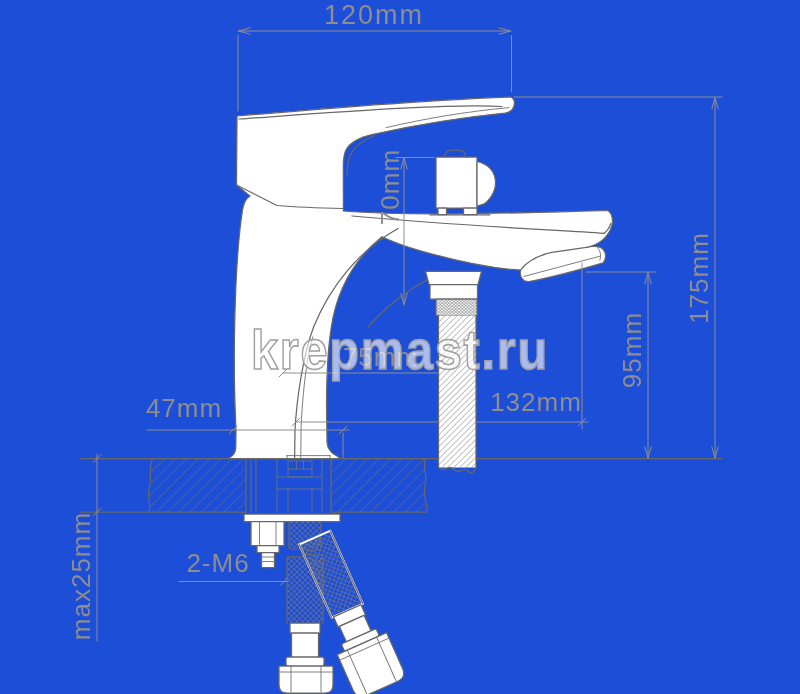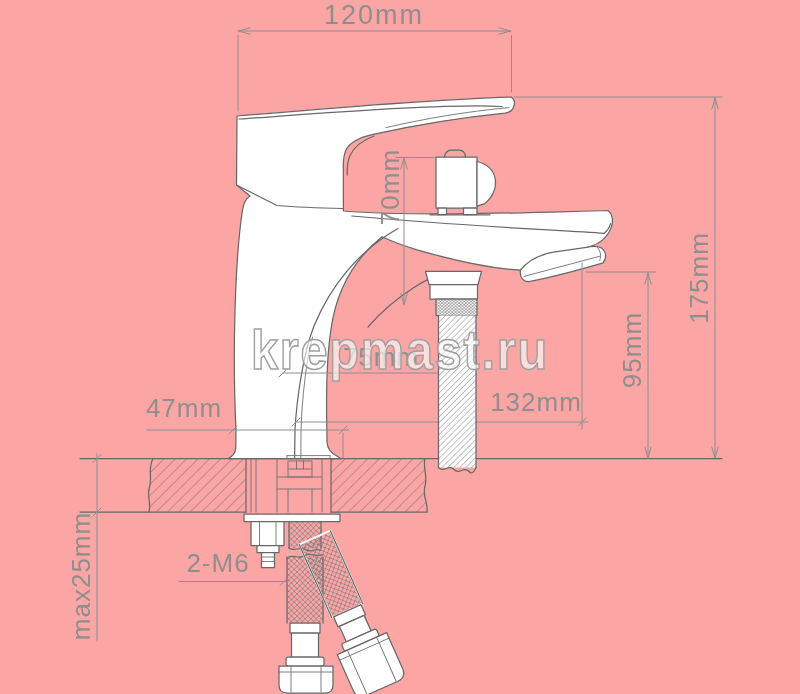--- a/index.html
+++ b/index.html
@@ -1,16 +1,16 @@
 <!DOCTYPE html>
 <html><head>
 <meta charset="utf-8">
 <style>
   html,body{margin:0;padding:0;background:#ffffff;}
-  .stage{width:800px;height:694px;background:#fca5a5;overflow:hidden;position:relative;}
+  .stage{width:800px;height:694px;background:#1d4ed8;overflow:hidden;position:relative;}
   svg{display:block;}
   svg text{font-family:"Liberation Sans",sans-serif;}
   .ln{stroke:#686868;stroke-width:1.25;fill:none;stroke-linecap:round;stroke-linejoin:round;}
   .lnf{stroke:#686868;stroke-width:1.25;fill:#ffffff;stroke-linejoin:round;}
   .lnthin{stroke:#6f6f6f;stroke-width:0.9;fill:none;stroke-linecap:round;}
   .dim{stroke:#8e8e8e;stroke-width:1;fill:none;stroke-linecap:round;}
   .dimtxt{font-size:26px;fill:#8e8e8e;letter-spacing:1px;}
   .dimtxt120{font-size:27px;fill:#8e8e8e;letter-spacing:2px;}
   .wm{font-size:56px;font-weight:bold;fill:rgba(255,255,255,0.62);stroke:#a0a0a0;stroke-width:1.6;letter-spacing:2px;}
 </style>

